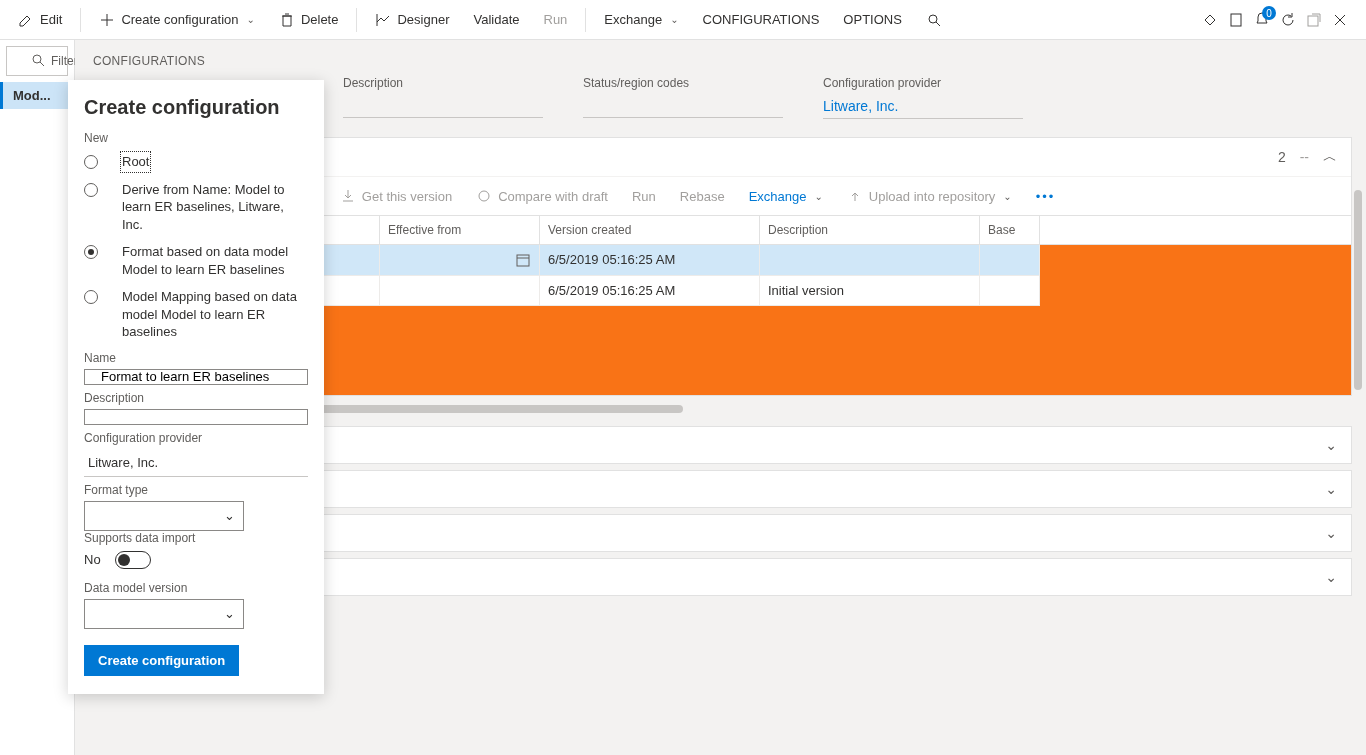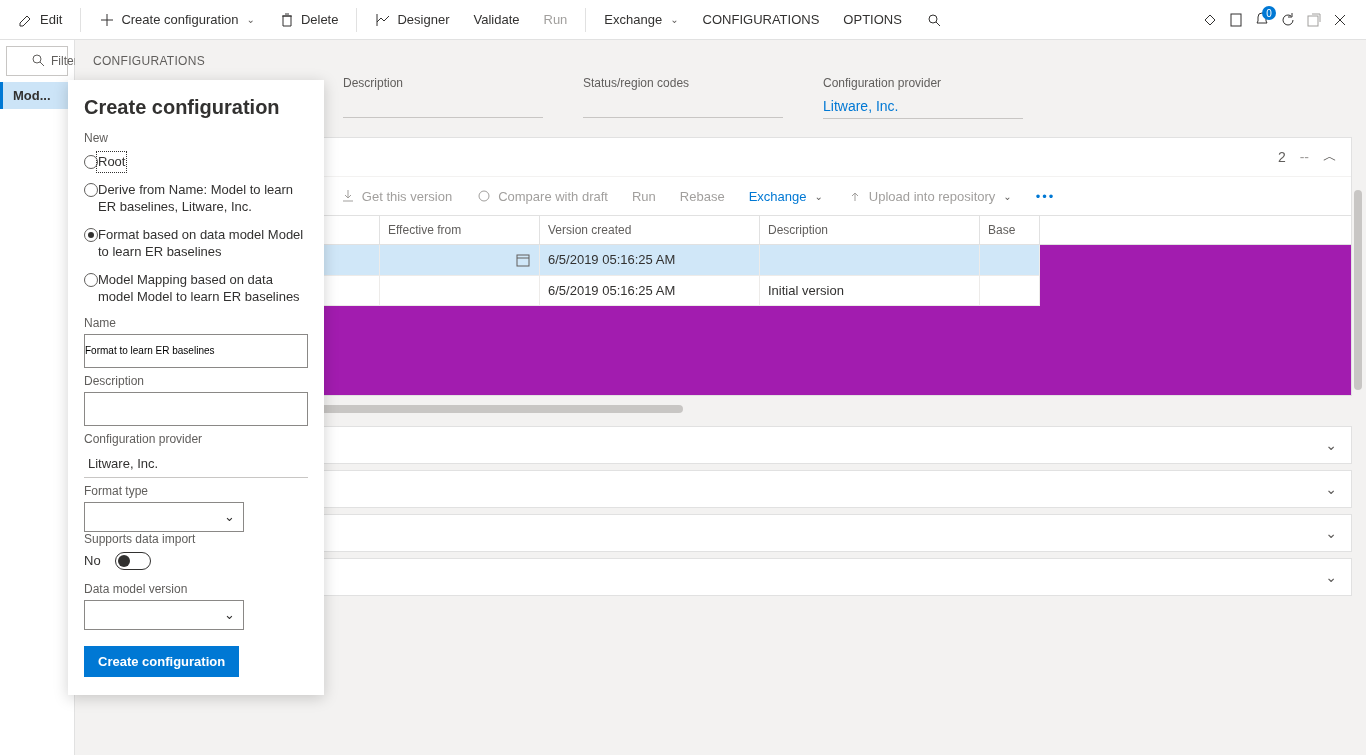--- a/index.html
+++ b/index.html
@@ -35,35 +35,35 @@
 .v-btn{display:flex;align-items:center;gap:6px;padding:5px 10px;cursor:pointer;background:none;border:none;font-size:13px;color:#323130}
 .v-btn.accent{color:#0078d4}
 .v-btn.disabled{color:#a19f9d}
 .grid{border-top:1px solid #e1e1e1}
 .g-head,.g-row{display:grid;grid-template-columns:30px 100px 160px 160px 220px 220px 60px}
 .g-head{background:#fff;border-bottom:1px solid #e1e1e1}
 .g-head>div{padding:7px 8px;font-size:12px;color:#605e5c;border-right:1px solid #e1e1e1;overflow:hidden;white-space:nowrap;text-overflow:ellipsis}
 .g-row>div{padding:7px 8px;font-size:13px;border-right:1px solid #edebe9;border-bottom:1px solid #edebe9;background:#fff;white-space:nowrap;overflow:hidden}
 .g-row.sel>div{background:#d0e7f8}
 .g-row.sel>div:first-child{background:#9ecaed}
-.g-body{min-height:150px;background:#a21caf}
+.g-body{min-height:150px;background:#f97316}
 .hscroll{height:14px;background:#f3f2f1;position:relative;margin:2px 14px 10px 14px}
 .hscroll-thumb{position:absolute;left:0;top:3px;width:47%;height:8px;background:#c8c6c4;border-radius:4px}
 .acc{background:#fff;border:1px solid #e1e1e1;margin:0 14px 6px 14px;display:flex;align-items:center;padding:10px 14px;font-size:14px}
 .acc .sp{flex:1}
 .dialog{position:absolute;left:68px;top:40px;width:256px;background:#fff;box-shadow:0 3px 14px rgba(0,0,0,.18);padding:16px 16px 18px 16px;z-index:100}
 .dlg-title{font-size:20px;font-weight:600;margin-bottom:12px;color:#323130}
 .dlg-sec{font-size:12px;color:#605e5c;margin-bottom:8px}
-.radio-opt{display:flex;align-items:flex-start;gap:0;margin-bottom:10px;cursor:pointer}
+.radio-opt{display:flex;align-items:flex-start;gap:24px;margin-bottom:10px;cursor:pointer}
 .rb{width:14px;height:14px;border:1px solid #605e5c;border-radius:50%;flex-shrink:0;margin-top:2px;position:relative}
 .rb.checked::after{content:"";position:absolute;left:3px;top:3px;width:6px;height:6px;background:#323130;border-radius:50%}
 .radio-opt.focus .rlab{outline:1px dotted #323130;outline-offset:1px}
 .rlab{font-size:13px;line-height:1.35}
 .fld-lab{font-size:12px;color:#605e5c;margin:6px 0 4px 0}
-.fld-inp{width:100%;height:34px;border:1px solid #8a8886;padding:0 0;font-size:10px}
+.fld-inp{width:100%;height:16px;border:1px solid #8a8886;padding:0 16px;font-size:13px}
 .fld-ro{padding:6px 4px;font-size:13px;border-bottom:1px solid #c8c6c4;margin-bottom:6px}
 .fld-sel{width:160px;height:30px;border:1px solid #8a8886;padding:0 8px;font-size:13px;background:#fff;display:flex;align-items:center;justify-content:flex-end;cursor:pointer}
 .toggle-row{display:flex;align-items:center;gap:14px;margin-top:6px}
 .toggle{width:36px;height:18px;border:1px solid #323130;border-radius:9px;position:relative;cursor:pointer;background:#fff}
 .toggle::after{content:"";position:absolute;left:2px;top:2px;width:12px;height:12px;background:#323130;border-radius:50%}
 .primary-btn{background:#0078d4;color:#fff;border:none;padding:8px 14px;font-size:13px;font-weight:600;cursor:pointer;margin-top:16px}
 .vscroll{position:absolute;right:2px;top:150px;width:12px;height:420px;background:transparent}
 .vscroll-thumb{width:8px;height:200px;background:#c8c6c4;margin-left:2px;border-radius:4px}
 .eff-cell{display:flex;justify-content:flex-end;align-items:center}
 svg{width:16px;height:16px}

